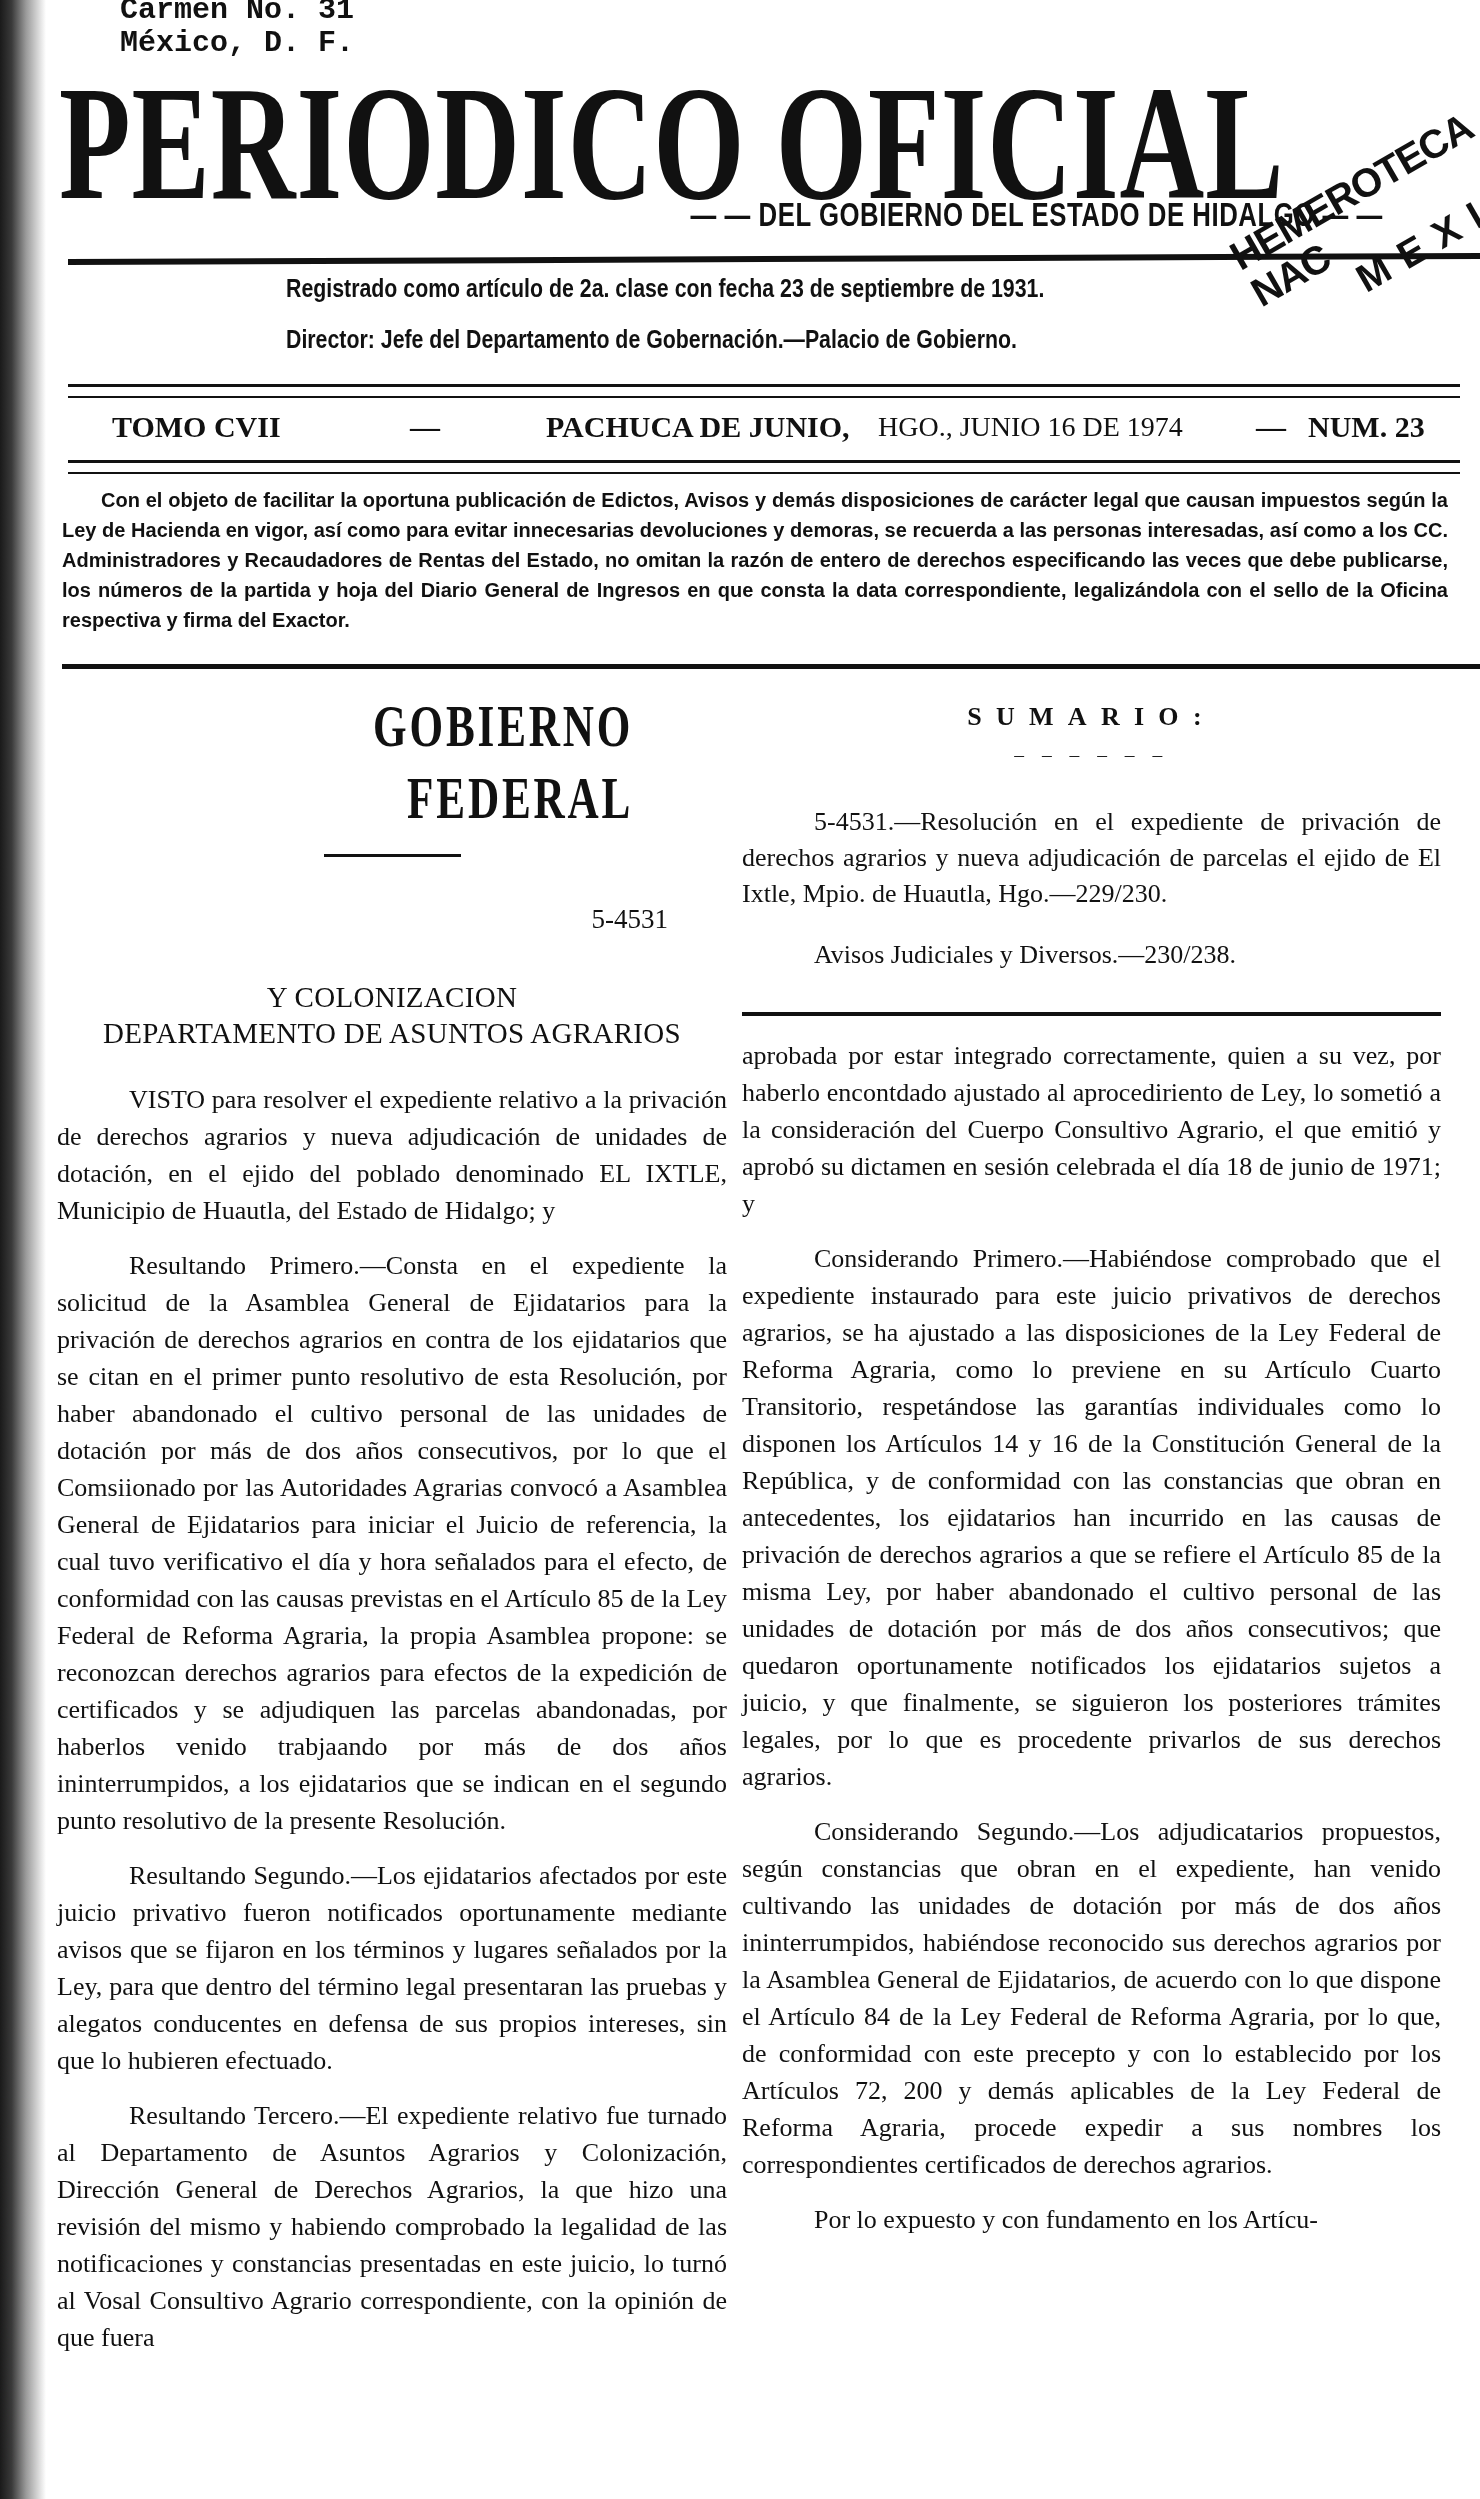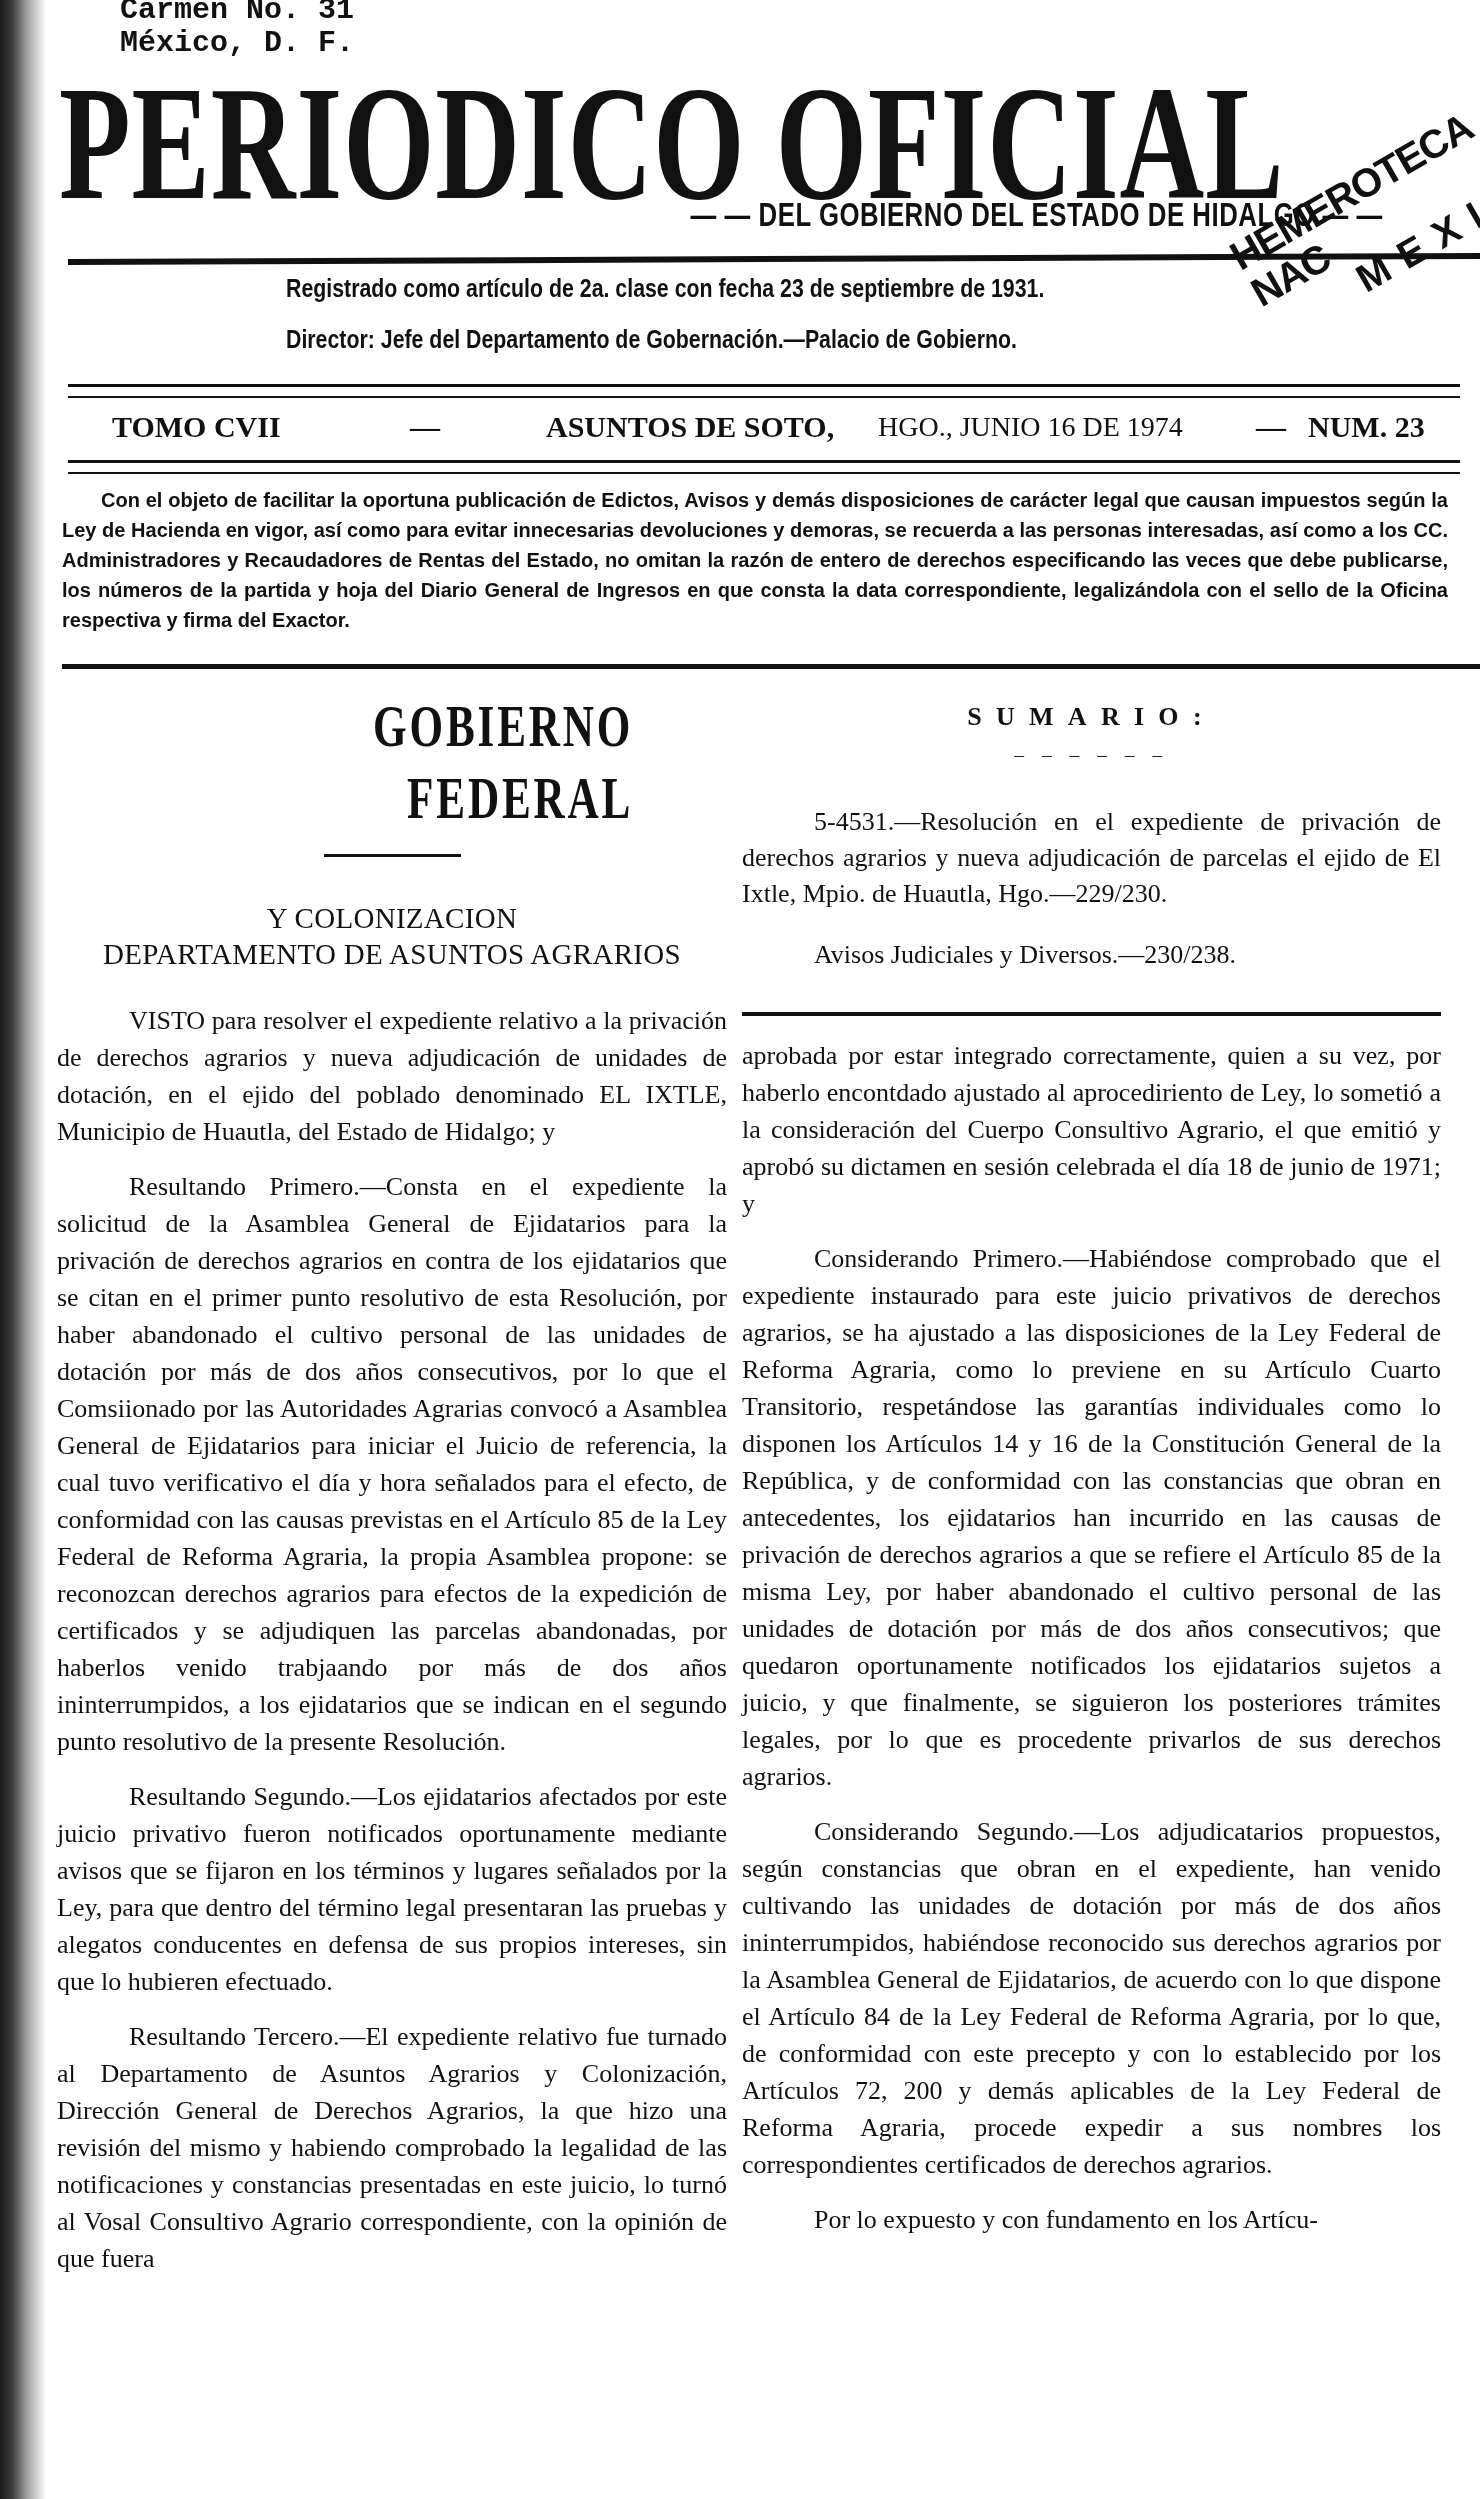--- a/index.html
+++ b/index.html
@@ -107,35 +107,36 @@
 <div class="stamp">
   <div class="s1">HEMEROTECA NAC</div>
   <div class="s2">MEXICO</div>
 </div>
 
 <div class="rule rule-double" style="left:68px; top:384px; width:1392px;"></div>
 
 <div class="issue-bar">
   <span class="tomo">TOMO CVII</span>
   <span class="dash" style="left:306px;">—</span>
-  <span class="place">ASUNTOS DE SOTO,</span>
+  <span class="place">PACHUCA DE JUNIO,</span>
   <span class="date" style="left:774px; font-size:28px;">HGO., JUNIO 16 DE 1974</span>
   <span class="dash" style="left:1152px;">—</span>
   <span class="num">NUM. 23</span>
 </div>
 
 <div class="rule rule-double" style="left:68px; top:460px; width:1392px;"></div>
 
 <div class="notice">Con el objeto de facilitar la oportuna publicación de Edictos, Avisos y demás disposiciones de carácter legal que causan impuestos según la Ley de Hacienda en vigor, así como para evitar innecesarias devoluciones y demoras, se recuerda a las personas interesadas, así como a los CC. Administradores y Recaudadores de Rentas del Estado, no omitan la razón de entero de derechos especificando las veces que debe publicarse, los números de la partida y hoja del Diario General de Ingresos en que consta la data correspondiente, legalizándola con el sello de la Oficina respectiva y firma del Exactor.</div>
 
 <div class="rule rule-thick" style="left:62px; top:664px; width:1418px; height:5.2px;"></div>
 
 <div class="col col-left">
   <div class="section-title"><span>GOBIERNO FEDERAL</span></div>
   <div class="short-rule"></div>
+  <div class="doc-number">5-4531</div>
   <div class="dept">
     <div>Y COLONIZACION</div>
     <div>DEPARTAMENTO DE ASUNTOS AGRARIOS</div>
   </div>
   <p class="para first-para">VISTO para resolver el expediente relativo a la privación de derechos agrarios y nueva adjudicación de unidades de dotación, en el ejido del poblado denominado EL IXTLE, Municipio de Huautla, del Estado de Hidalgo; y</p>
   <p class="para">Resultando Primero.—Consta en el expediente la solicitud de la Asamblea General de Ejidatarios para la privación de derechos agrarios en contra de los ejidatarios que se citan en el primer punto resolutivo de esta Resolución, por haber abandonado el cultivo personal de las unidades de dotación por más de dos años consecutivos, por lo que el Comsiionado por las Autoridades Agrarias convocó a Asamblea General de Ejidatarios para iniciar el Juicio de referencia, la cual tuvo verificativo el día y hora señalados para el efecto, de conformidad con las causas previstas en el Artículo 85 de la Ley Federal de Reforma Agraria, la propia Asamblea propone: se reconozcan derechos agrarios para efectos de la expedición de certificados y se adjudiquen las parcelas abandonadas, por haberlos venido trabjaando por más de dos años ininterrumpidos, a los ejidatarios que se indican en el segundo punto resolutivo de la presente Resolución.</p>
   <p class="para">Resultando Segundo.—Los ejidatarios afectados por este juicio privativo fueron notificados oportunamente mediante avisos que se fijaron en los términos y lugares señalados por la Ley, para que dentro del término legal presentaran las pruebas y alegatos conducentes en defensa de sus propios intereses, sin que lo hubieren efectuado.</p>
   <p class="para">Resultando Tercero.—El expediente relativo fue turnado al Departamento de Asuntos Agrarios y Colonización, Dirección General de Derechos Agrarios, la que hizo una revisión del mismo y habiendo comprobado la legalidad de las notificaciones y constancias presentadas en este juicio, lo turnó al Vosal Consultivo Agrario correspondiente, con la opinión de que fuera</p>
 </div>
 

